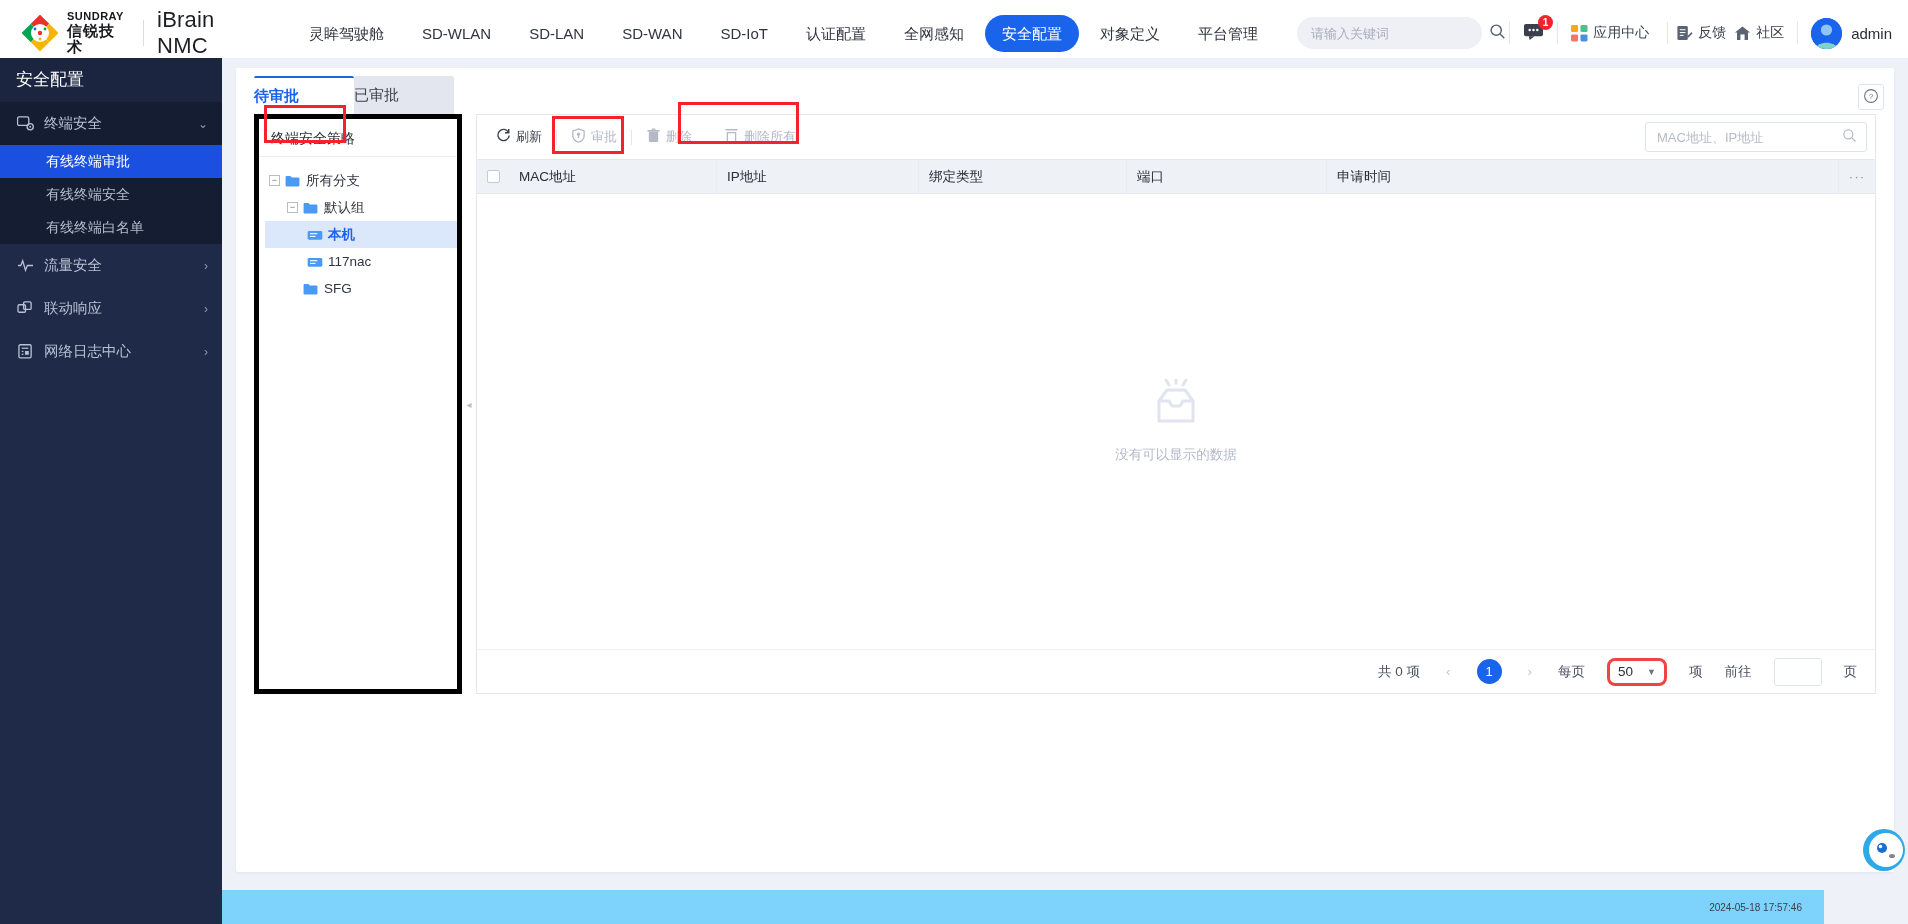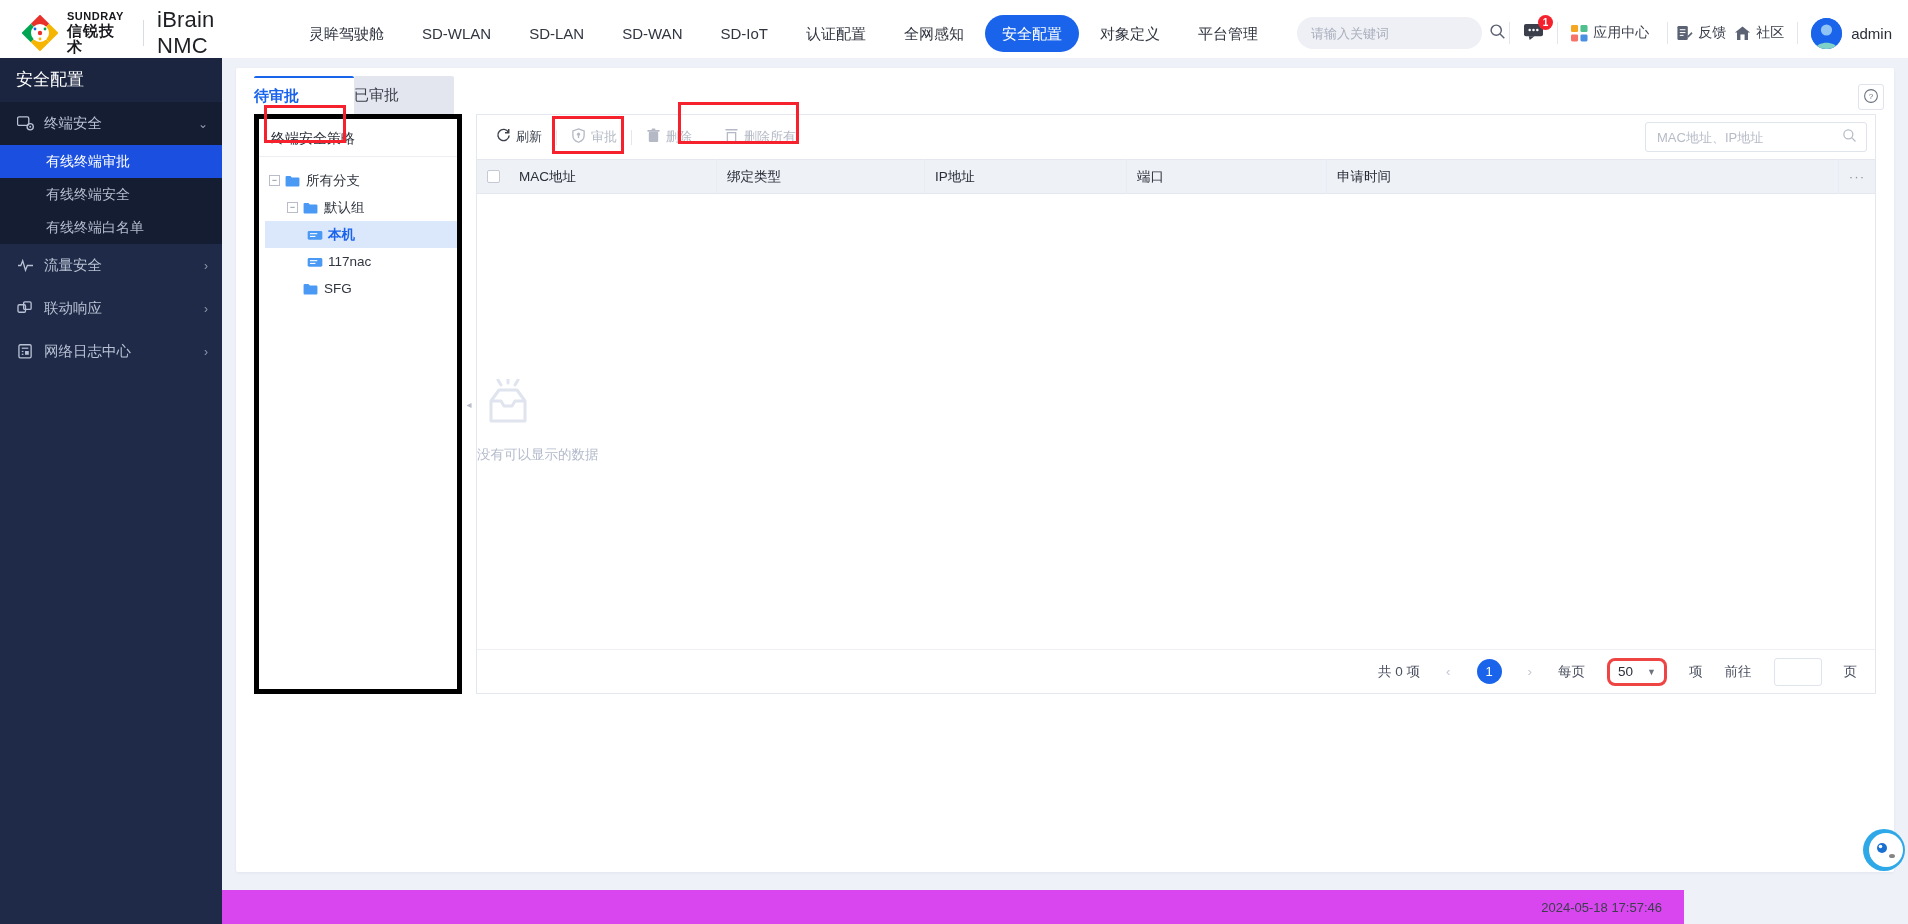--- a/index.html
+++ b/index.html
@@ -147,21 +147,21 @@
     border-top:1px solid #e4e7ee; border-bottom:1px solid #e4e7ee;
     font-size:13.5px; color:#2a2e38;
   }
   .th-check{ width:32px; display:flex;align-items:center;justify-content:center; flex:none;}
   .cbox{ width:13px;height:13px;border:1px solid #c4c9d4;border-radius:2px;background:#fff;cursor:pointer;}
   .th{ padding-left:10px; position:relative; border-right:1px solid #e9ecf2; height:35px; line-height:35px;}
   .th.c1{width:208px;} .th.c2{width:208px;} .th.c3{width:202px;} .th.c4{width:200px;} .th.c5{flex:1;}
   .th-more{ width:36px; text-align:center; color:#8e95a5; letter-spacing:1px; line-height:35px; flex:none;}
 
   .empty{
-    flex:1; display:flex; flex-direction:column; align-items:flex-start; justify-content:center;
+    flex:1; display:flex; flex-direction:column; align-items:center; justify-content:center;
     color:#b3bacb; font-size:13.5px;
   }
   .empty .et{ margin-top:12px; }
 
   .pager{
     height:44px; display:flex; align-items:center; justify-content:flex-end;
     padding-right:18px; font-size:13.5px; color:#4a5060; gap:22px;
     border-top:1px solid #eef0f5;
   }
   .pg-arrow{ color:#c3c8d3; padding:0 4px; cursor:pointer; }
@@ -170,23 +170,23 @@
     display:flex;align-items:center;justify-content:center;font-size:13px;cursor:pointer;
   }
   .pg-sel{
     width:60px;height:28px;border:3px solid #ef4444;border-radius:8px;display:flex;
     align-items:center;padding:0 8px;font-size:13.5px;color:#2a2e38;cursor:pointer;
   }
   .pg-sel .car{ margin-left:auto; color:#6b7280; font-size:9px;}
   .pg-input{ width:48px;height:28px;border:1px solid #dfe3ec;border-radius:3px; }
 
   .statusbar{
-    position:absolute; left:222px; bottom:0; width:1462px; height:34px;
-    background:#d946ef; display:flex; align-items:center; justify-content:flex-end;
-    padding-right:22px; font-size:13px; color:#3a3f4b;
+    position:absolute; left:222px; bottom:0; width:1602px; height:34px;
+    background:#7dd3fc; display:flex; align-items:center; justify-content:flex-end;
+    padding-right:22px; font-size:10px; color:#3a3f4b;
   }
   .assistant{
     position:absolute; right:0px; top:768px; width:48px;height:48px;
     border-radius:50%; overflow:hidden;
   }
 </style>
 </head>
 <body>
 
 <div class="topbar">
@@ -490,22 +490,22 @@
           </div>
 
           <div class="hl-box" style="left:75px; top:1px; width:72px; height:38px;"></div>
         </div>
 
         <div class="thead">
           <div class="th-check">
             <span class="cbox"></span>
           </div>
           <div class="th c1">MAC地址</div>
+          <div class="th c3">IP地址</div>
           <div class="th c2">绑定类型</div>
-          <div class="th c3">IP地址</div>
           <div class="th c4">端口</div>
           <div class="th c5">申请时间</div>
           <div class="th-more">···</div>
         </div>
 
         <div class="hl-box" style="left:28px; top:37px; width:82px; height:38px;"></div>
         <div class="hl-box" style="left:442px; top:34px; width:121px; height:42px;"></div>
 
         <div class="empty">
           <span>

